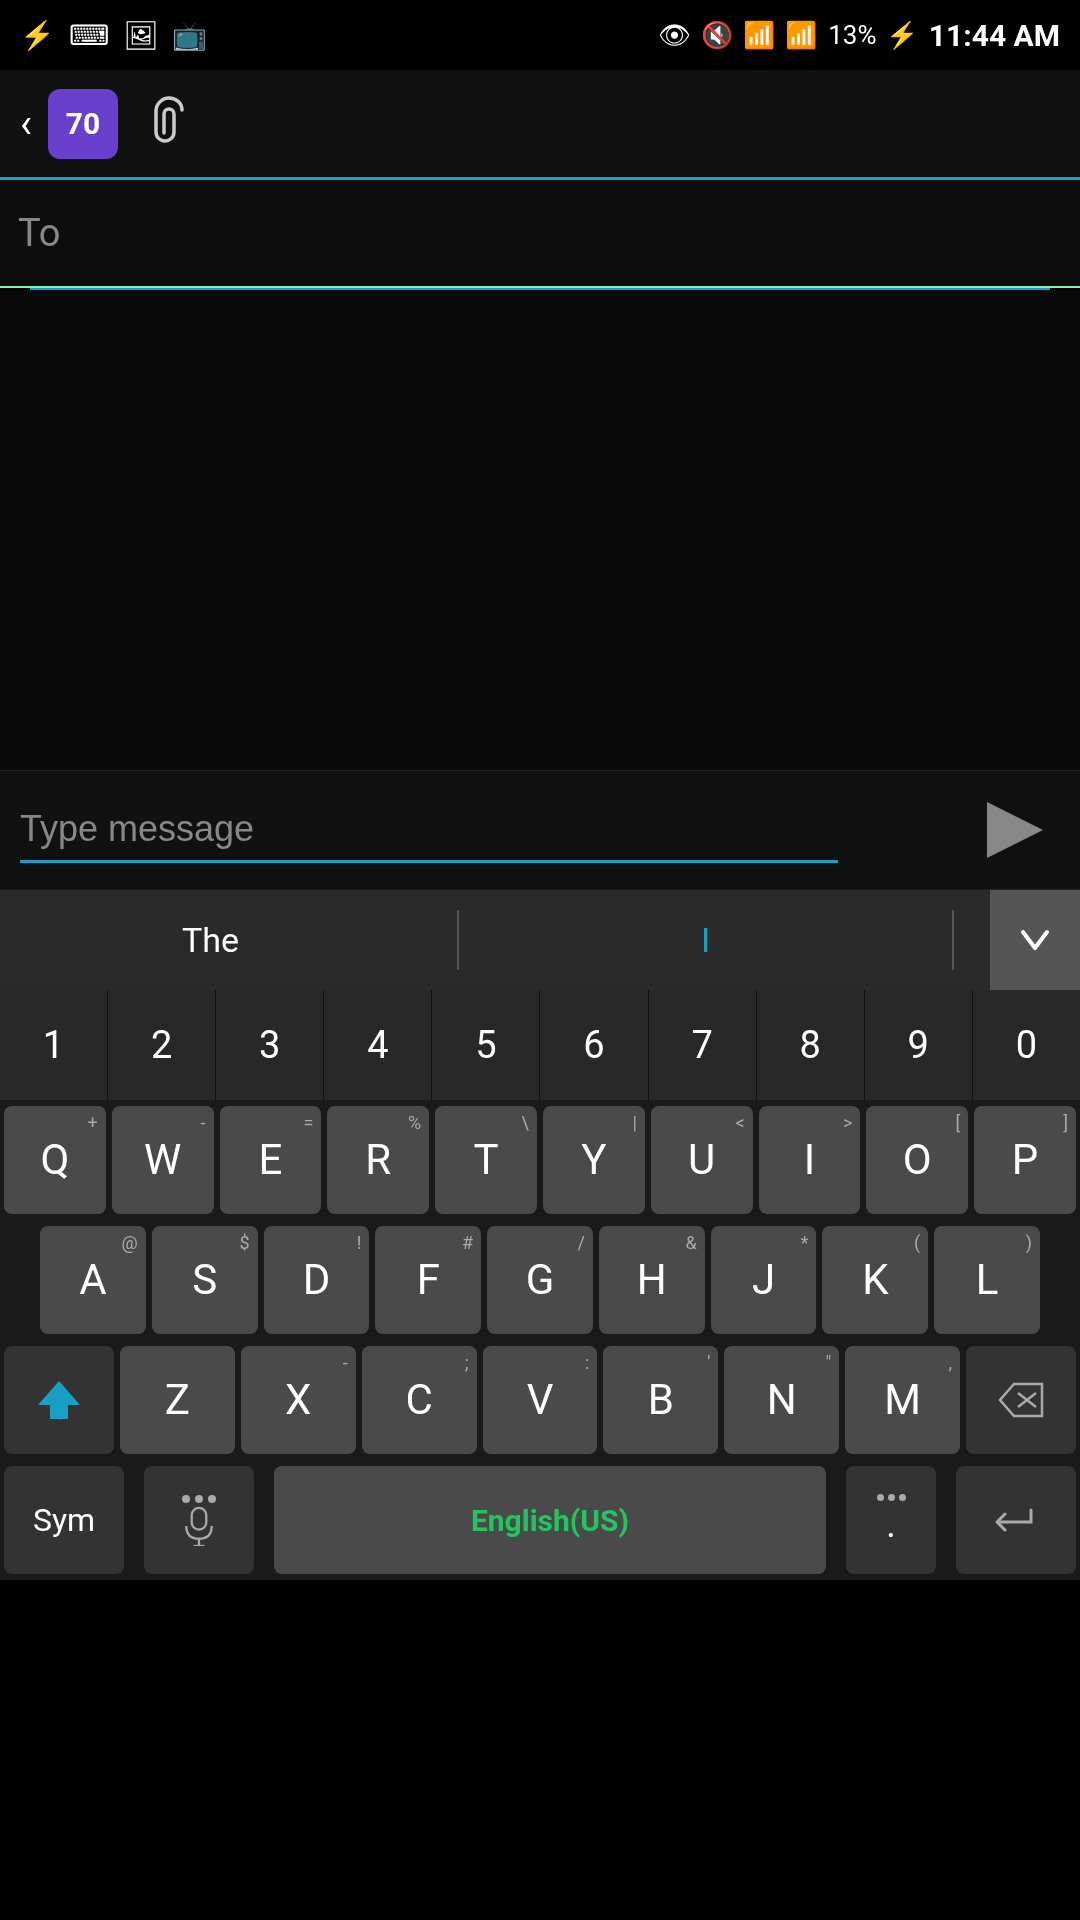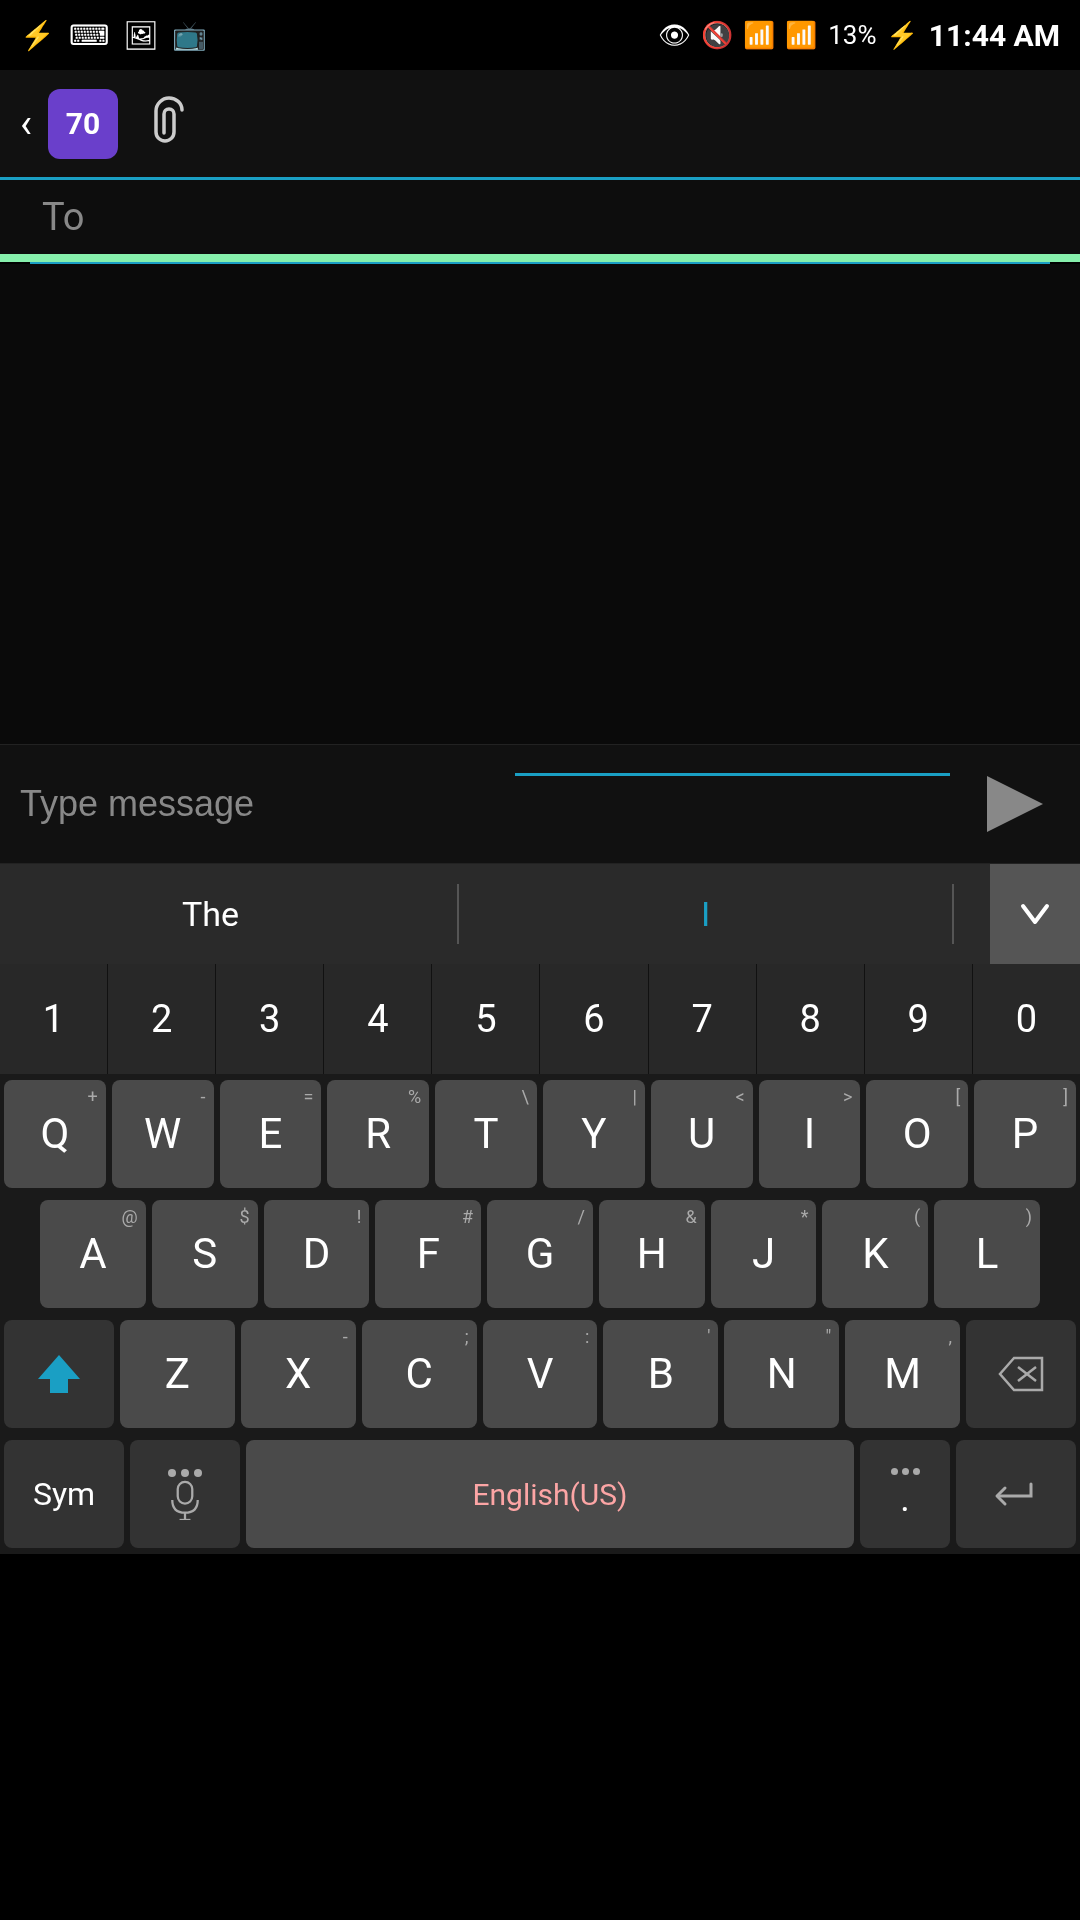--- a/index.html
+++ b/index.html
@@ -100,26 +100,26 @@
       height: 70px;
       display: flex;
       align-items: center;
       justify-content: center;
       cursor: pointer;
     }
 
     
     #to-section {
       width: 100%;
-      height: 82px;
+      height: 108px;
       background: #0d0d0d;
       display: flex;
       align-items: center;
-      padding: 0 42px;
-      border-bottom: 8px solid #86efac;
+      padding: 0 18px;
+      border-bottom: 2px solid #86efac;
     }
 
     #to-label {
       font-size: 38px;
       color: #888;
       margin-right: 20px;
     }
 
     #to-input {
       flex: 1;
@@ -153,21 +153,21 @@
       display: flex;
       align-items: center;
       padding: 0 20px;
       border-top: 1px solid #222;
       border-bottom: 1px solid #222;
     }
 
     #message-input-wrapper {
       flex: 1;
       display: flex;
-      flex-direction: row;
+      flex-direction: column;
       margin-right: 20px;
     }
 
     #message-input {
       background: transparent;
       border: none;
       outline: none;
       font-size: 36px;
       color: #fff;
       padding: 10px 0;
@@ -316,21 +316,21 @@
     .key-special {
       background: #333;
     }
 
     
     #bottom-row {
       display: flex;
       width: 100%;
       height: 120px;
       padding: 6px 4px;
-      gap: 6px;
+      gap: 20px;
     }
 
     .sym-key {
       width: 120px;
       background: #333;
       border-radius: 8px;
       display: flex;
       align-items: center;
       justify-content: center;
       font-size: 32px;
@@ -351,22 +351,23 @@
     }
 
     .space-key {
       flex: 1;
       background: #4a4a4a;
       border-radius: 8px;
       display: flex;
       align-items: center;
       justify-content: center;
       font-size: 30px;
-      color: #fca5a5;
-      cursor: pointer;
+      color: #22c55e;
+      cursor: pointer;
+      font-weight: bold;
     }
 
     .dot-key {
       width: 90px;
       background: #333;
       border-radius: 8px;
       display: flex;
       align-items: center;
       justify-content: center;
       font-size: 36px;

